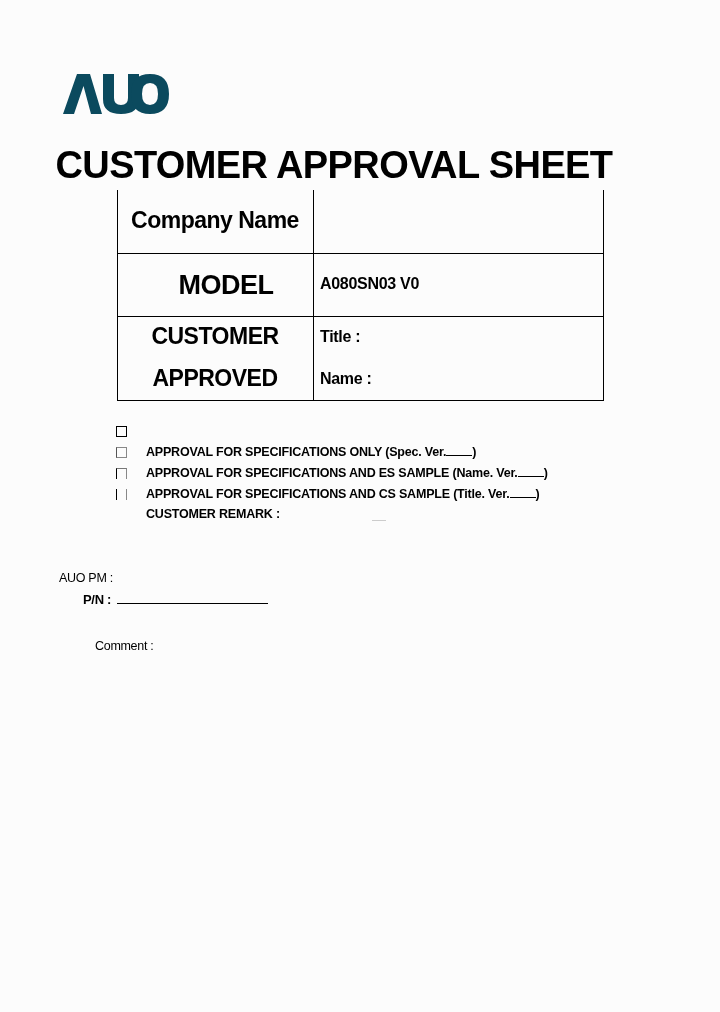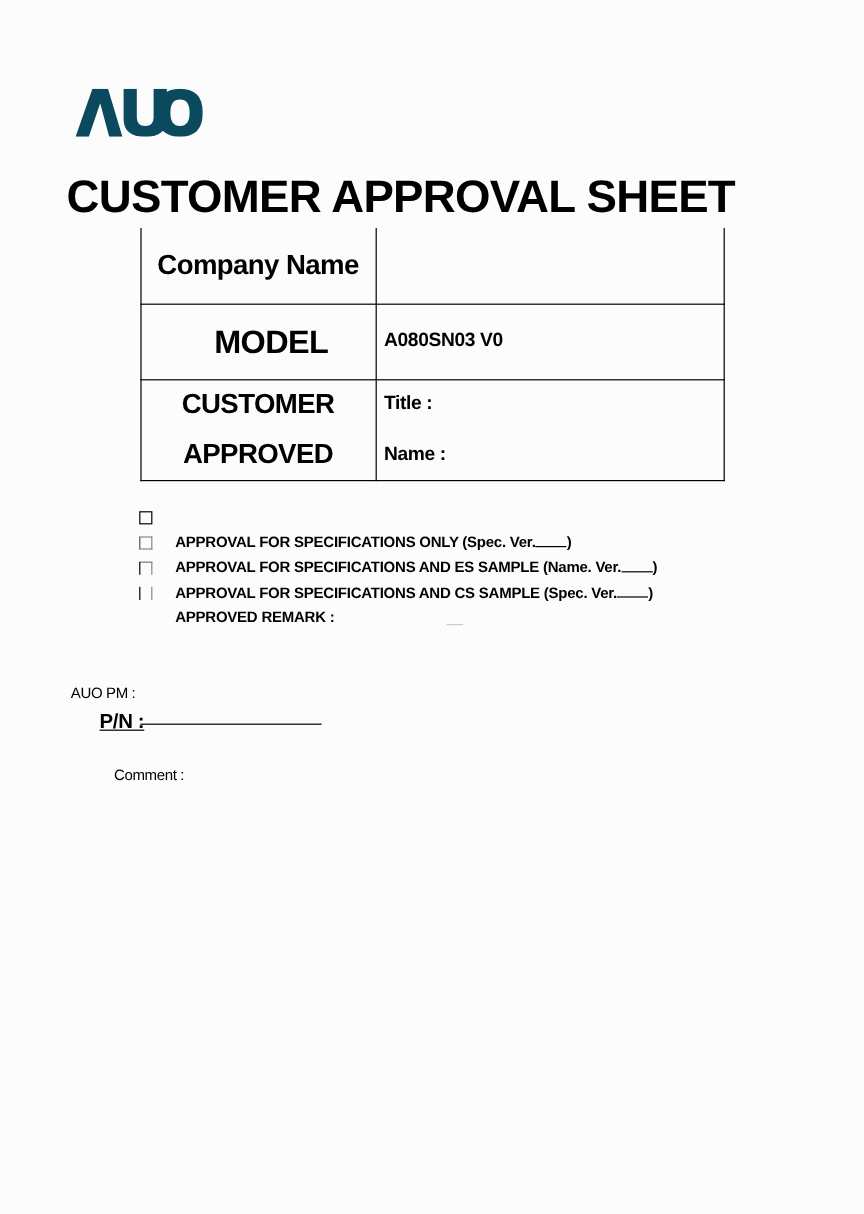--- a/index.html
+++ b/index.html
@@ -53,21 +53,21 @@
     .faint-mark {
       position: absolute; left: 372px; top: 520px;
       width: 14px; height: 1px; background: #ccc;
     }
     .pm-label {
       position: absolute; left: 59px; top: 571px;
       font-size: 12.5px; font-weight: normal; letter-spacing: -0.3px;
     }
     .pn-label {
       position: absolute; left: 83px; top: 592px;
-      font-size: 17px; font-weight: bold; letter-spacing: -0.3px; text-decoration: underline;
+      font-size: 13px; font-weight: bold; letter-spacing: -0.3px;
     }
     .pn-line {
       position: absolute; left: 117px; top: 603px;
       width: 151px; height: 1px; background: #000;
     }
     .comment-label {
       position: absolute; left: 83px; top: 639px;
       font-size: 12.5px; font-weight: normal; letter-spacing: -0.3px; margin-left: 12px;
     }
   </style>
@@ -113,25 +113,25 @@
   <div class="option-row">
     <span class="box b1"></span>
     <span class="opt-text"><span>APPROVAL FOR SPECIFICATIONS ONLY (Spec. Ver.</span><span class="blank" style="width:26px;"></span><span>)</span></span>
   </div>
   <div class="option-row">
     <span class="box b2"></span>
     <span class="opt-text"><span>APPROVAL FOR SPECIFICATIONS AND ES SAMPLE (Name. Ver.</span><span class="blank" style="width:26px;"></span><span>)</span></span>
   </div>
   <div class="option-row">
     <span class="box b3"></span>
-    <span class="opt-text"><span>APPROVAL FOR SPECIFICATIONS AND CS SAMPLE (Spec. Ver.</span><span class="blank" style="width:26px;"></span><span>)</span></span>
+    <span class="opt-text"><span>APPROVAL FOR SPECIFICATIONS AND CS SAMPLE (Title. Ver.</span><span class="blank" style="width:26px;"></span><span>)</span></span>
   </div>
   <div class="option-row">
     <span class="box b4"></span>
-    <span class="opt-text">APPROVED REMARK :</span>
+    <span class="opt-text">CUSTOMER REMARK :</span>
   </div>
 </div>
 
 <div class="faint-mark"></div>
 
 <div class="pm-label">AUO PM :</div>
 <div class="pn-label">P/N :</div>
 <div class="pn-line"></div>
 <div class="comment-label">Comment :</div>
 

